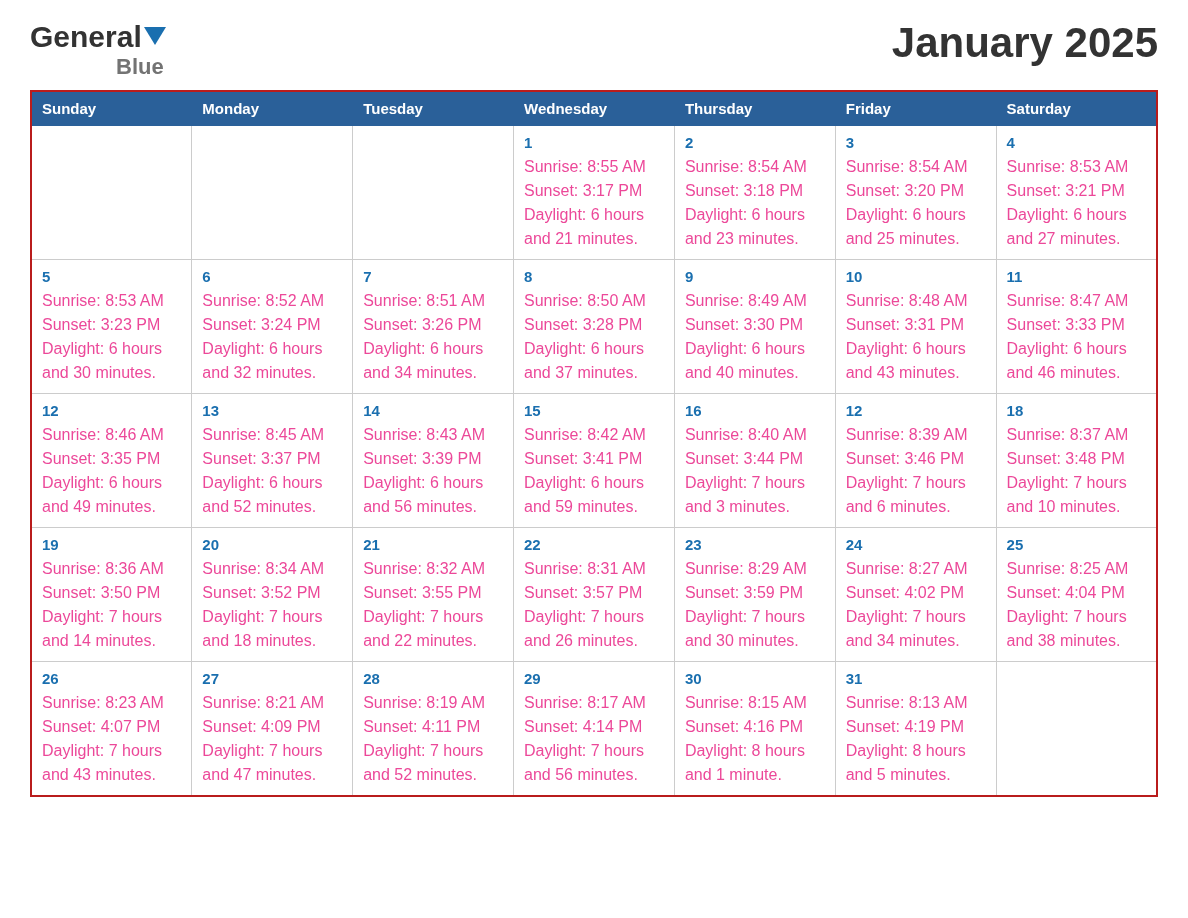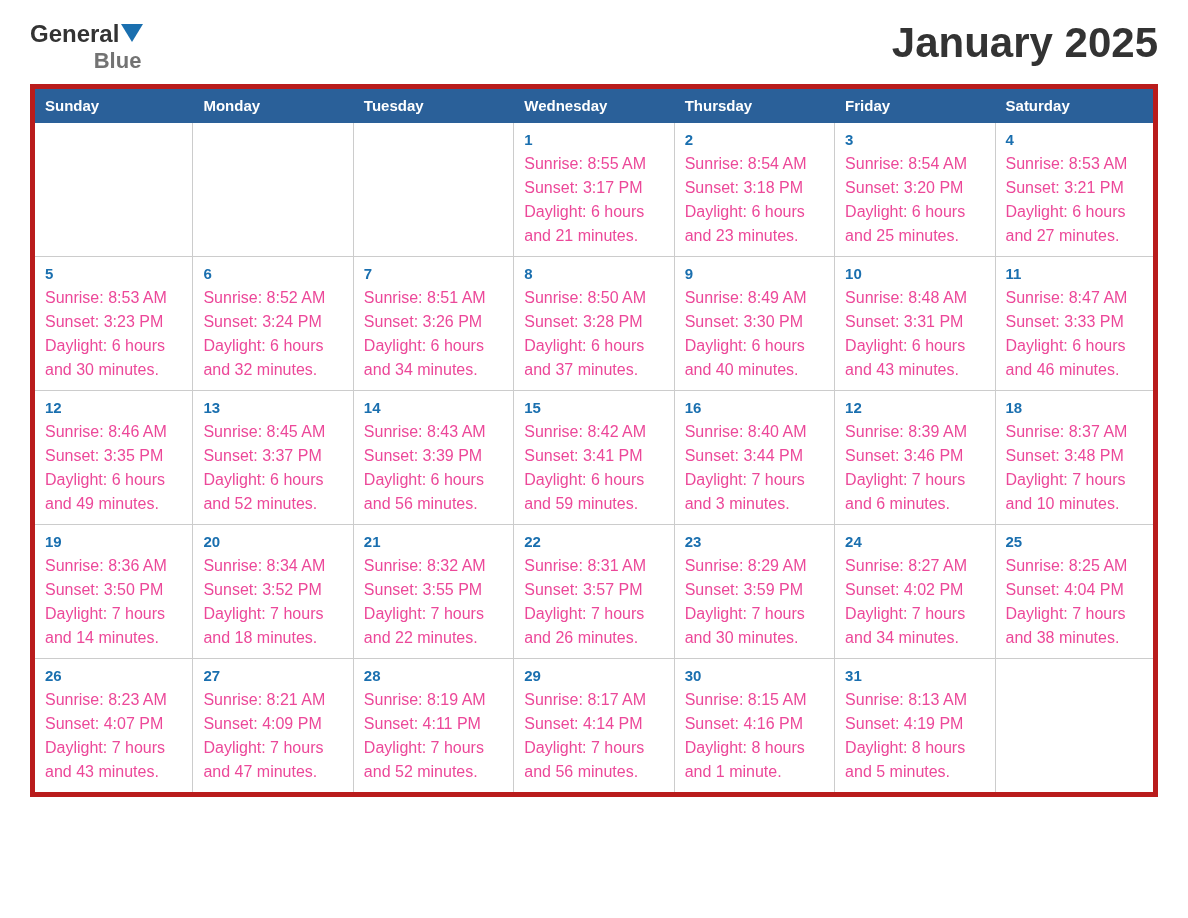--- a/index.html
+++ b/index.html
@@ -10,21 +10,21 @@
       min-height: 918px;
       padding: 20px 30px;
     }
     .header {
       display: flex;
       justify-content: space-between;
       align-items: flex-start;
       margin-bottom: 10px;
     }
     .logo-text-general {
-      font-size: 24px;
+      font-size: 30px;
       font-weight: bold;
       color: #333;
     }
     .logo-text-blue {
       font-size: 22px;
       font-weight: bold;
       color: #737373;
     }
     .logo-wrapper {
       display: flex;
@@ -50,21 +50,21 @@
       line-height: 1.1;
     }
     .subtitle {
       font-size: 20px;
       color: #333;
       margin-top: 4px;
     }
     .calendar {
       width: 100%;
       border-collapse: collapse;
-      border: 5px solid #b91c1c;
+      border: 2px solid #b91c1c;
       padding-left: 27px;
     }
     .calendar thead tr th {
       background-color: #2a6099;
       color: #fff;
       font-size: 15px;
       font-weight: bold;
       padding: 8px 10px;
       text-align: left;
       border: 1px solid #2a6099;

